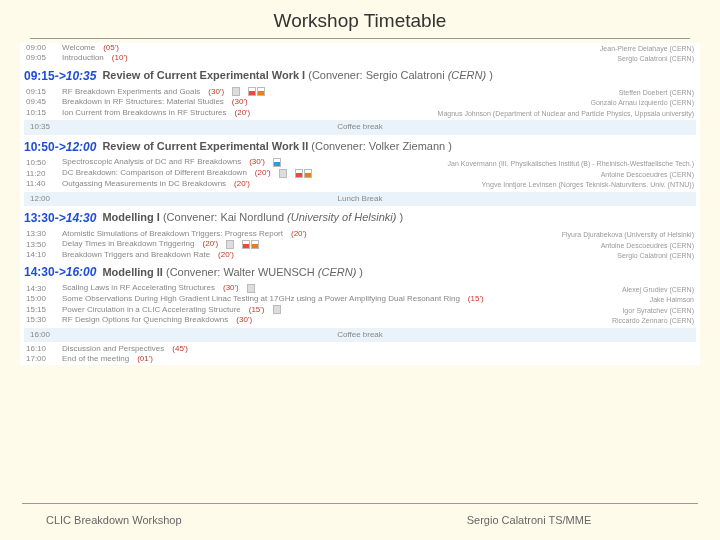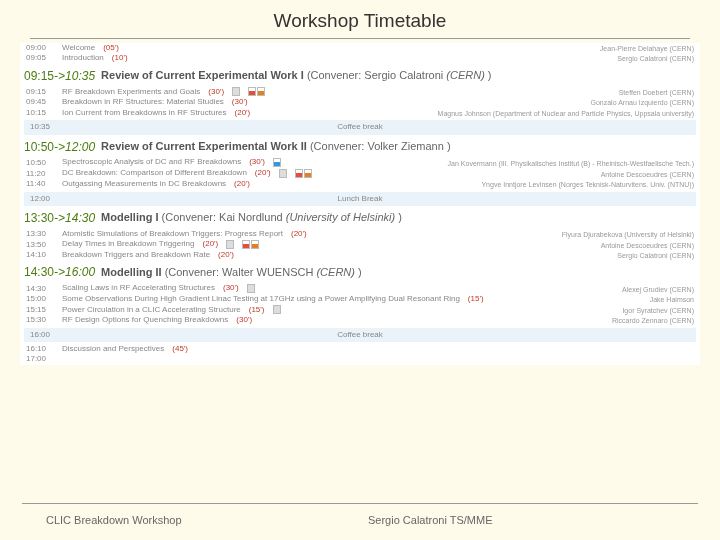--- a/index.html
+++ b/index.html
@@ -6,35 +6,35 @@
 .page{width:720px;height:540px;position:relative;box-sizing:border-box;padding:8px 20px 0}
 .title{text-align:center;font-size:19px;color:#333;margin:2px 0 6px;font-weight:400}
 .hr{border:none;border-top:1px solid #999;margin:2px 10px 4px}
 .content{background:#fff;padding:0 4px;font-size:8px;color:#777;line-height:1.05}
 .row{display:flex;align-items:flex-end;padding:1px 2px;border-bottom:0}
 .time{width:36px;flex:0 0 36px;font-size:8px;color:#888}
 .name{flex:1;display:flex;align-items:center;gap:8px;font-size:8px;color:#888}
 .name .dur{color:#c0392b}
 .auth{flex:0 0 auto;text-align:right;font-size:7px;color:#999}
 .session{display:flex;align-items:center;margin:4px 0 2px;padding:2px 0}
-.session .slot{font-size:12px;color:#4d7c0f;font-weight:400;font-style:italic;margin-right:6px;white-space:nowrap}
+.session .slot{font-size:12px;color:#1d4ed8;font-weight:700;font-style:italic;margin-right:6px;white-space:nowrap}
 .session .slot .st{font-style:normal}
 .session .stitle{font-size:11px;color:#555;font-weight:700}
 .session .sconv{font-size:11px;color:#666;font-weight:400}
 .session .sconv em{font-style:italic}
 .breakrow{background:#eaf3f9;text-align:center;padding:3px 0;position:relative;font-size:8px;color:#888;margin:2px 0}
 .breakrow .bt{position:absolute;left:6px}
 .icons{display:inline-flex;gap:1px}
 .ic{width:8px;height:9px;background:#ddd;border:1px solid #bbb;box-sizing:border-box;display:inline-block}
 .ic.pdf{background:linear-gradient(#fff 40%,#e74c3c 40%)}
 .ic.ppt{background:linear-gradient(#fff 40%,#e67e22 40%)}
 .ic.doc{background:linear-gradient(#fff 40%,#3498db 40%)}
 .footer{position:absolute;bottom:14px;left:16px;right:0;display:flex;padding:0 30px}
 .footer .fl{flex:1;font-size:11px;color:#666}
-.footer .fc{flex:1;font-size:11px;color:#666}
+.footer .fc{flex:1;text-align:center;font-size:11px;color:#666}
 .hr2{position:absolute;bottom:36px;left:22px;right:22px;border-top:1px solid #999}
 </style>
 </head>
 <body>
 <div class="page">
 <div class="title">Workshop Timetable</div>
 <hr class="hr">
 <div class="content">
 
 <div class="row">
@@ -216,20 +216,24 @@
 <div class="breakrow"><span class="bt">16:00</span><span>Coffee break</span></div>
 <div class="row">
  <span class="time">16:10</span>
  <span class="name">
           <span>Discussion and Perspectives</span> 
           <span class="dur">(45')</span>
         </span>
 </div>
 <div class="row">
  <span class="time">17:00</span>
+ <span class="name">
+          <span>End of the meeting</span> 
+          <span class="dur">(01')</span>
+        </span>
 </div>
 
 </div>
 <div class="hr2"></div>
 <div class="footer">
  <span class="fl">CLIC Breakdown Workshop</span>
  <span class="fc">Sergio Calatroni TS/MME</span>
 </div>
 </div>
 

